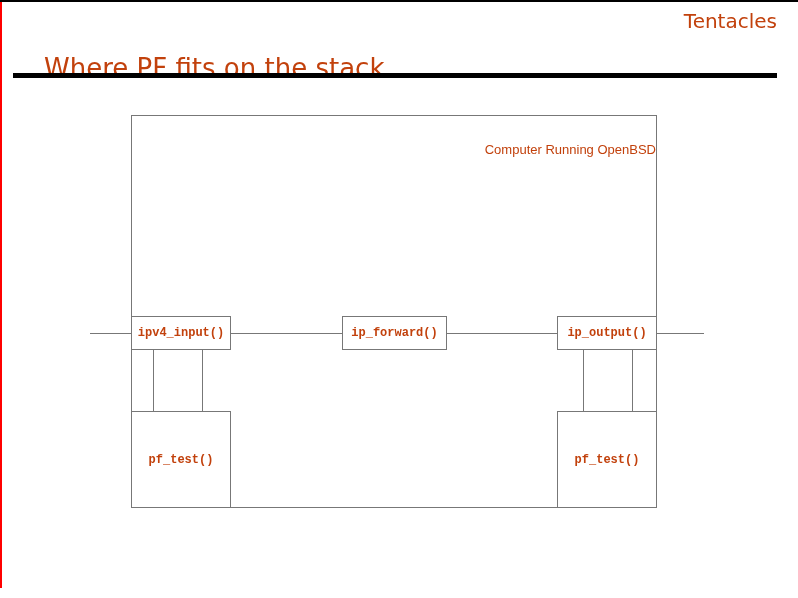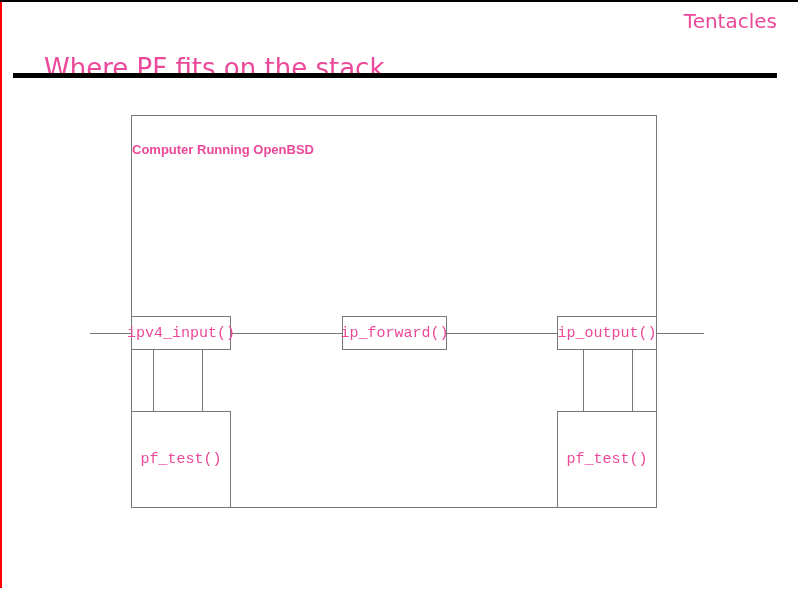--- a/index.html
+++ b/index.html
@@ -3,21 +3,21 @@
 <meta charset="utf-8">
 <style>
   html, body { margin: 0; padding: 0; background: #fff; }
   .slide {
     position: relative;
     width: 798px;
     height: 598px;
     background: #ffffff;
     overflow: hidden;
     font-family: "DejaVu Sans", sans-serif;
-    color: #ec4899;
+    color: #c2410c;
   }
   
   .top-border {
     position: absolute; left: 0; top: 0;
     width: 798px; height: 2px; background: #000;
   }
   .left-border {
     position: absolute; left: 0; top: 2px;
     width: 2px; height: 586px; background: #ff0000;
   }
@@ -40,34 +40,34 @@
     width: 614px; height: 1px; background: #777; z-index: 1;
   }
   .openbsd-box {
     position: absolute; left: 131px; top: 115px;
     width: 526px; height: 393px;
     border: 1px solid #777; box-sizing: border-box;
     z-index: 0;
   }
   .system-label {
     position: absolute; left: 0; top: 26px; width: 100%;
-    text-align: left;
+    text-align: right;
     font-family: "Liberation Sans", sans-serif;
-    font-weight: bold; font-size: 13px;
+    font-weight: normal; font-size: 13px;
   }
   .node {
     position: absolute;
     background: #fff;
     border: 1px solid #777; box-sizing: border-box;
     display: flex; align-items: center; justify-content: center;
     z-index: 2;
   }
   .node .label {
     font-family: "Liberation Mono", "DejaVu Sans Mono", monospace;
-    font-weight: normal; font-size: 15px; white-space: nowrap;
+    font-weight: bold; font-size: 12px; white-space: nowrap;
   }
   .node-ipv4-input { left: 131px; top: 316px; width: 100px; height: 34px; }
   .node-ip-forward { left: 342px; top: 316px; width: 105px; height: 34px; }
   .node-ip-output  { left: 557px; top: 316px; width: 100px; height: 34px; }
   .node-pf-left    { left: 131px; top: 411px; width: 100px; height: 97px; }
   .node-pf-right   { left: 557px; top: 411px; width: 100px; height: 97px; }
   .connector {
     position: absolute; width: 1px; height: 61px; top: 350px;
     background: #777; z-index: 2;
   }

